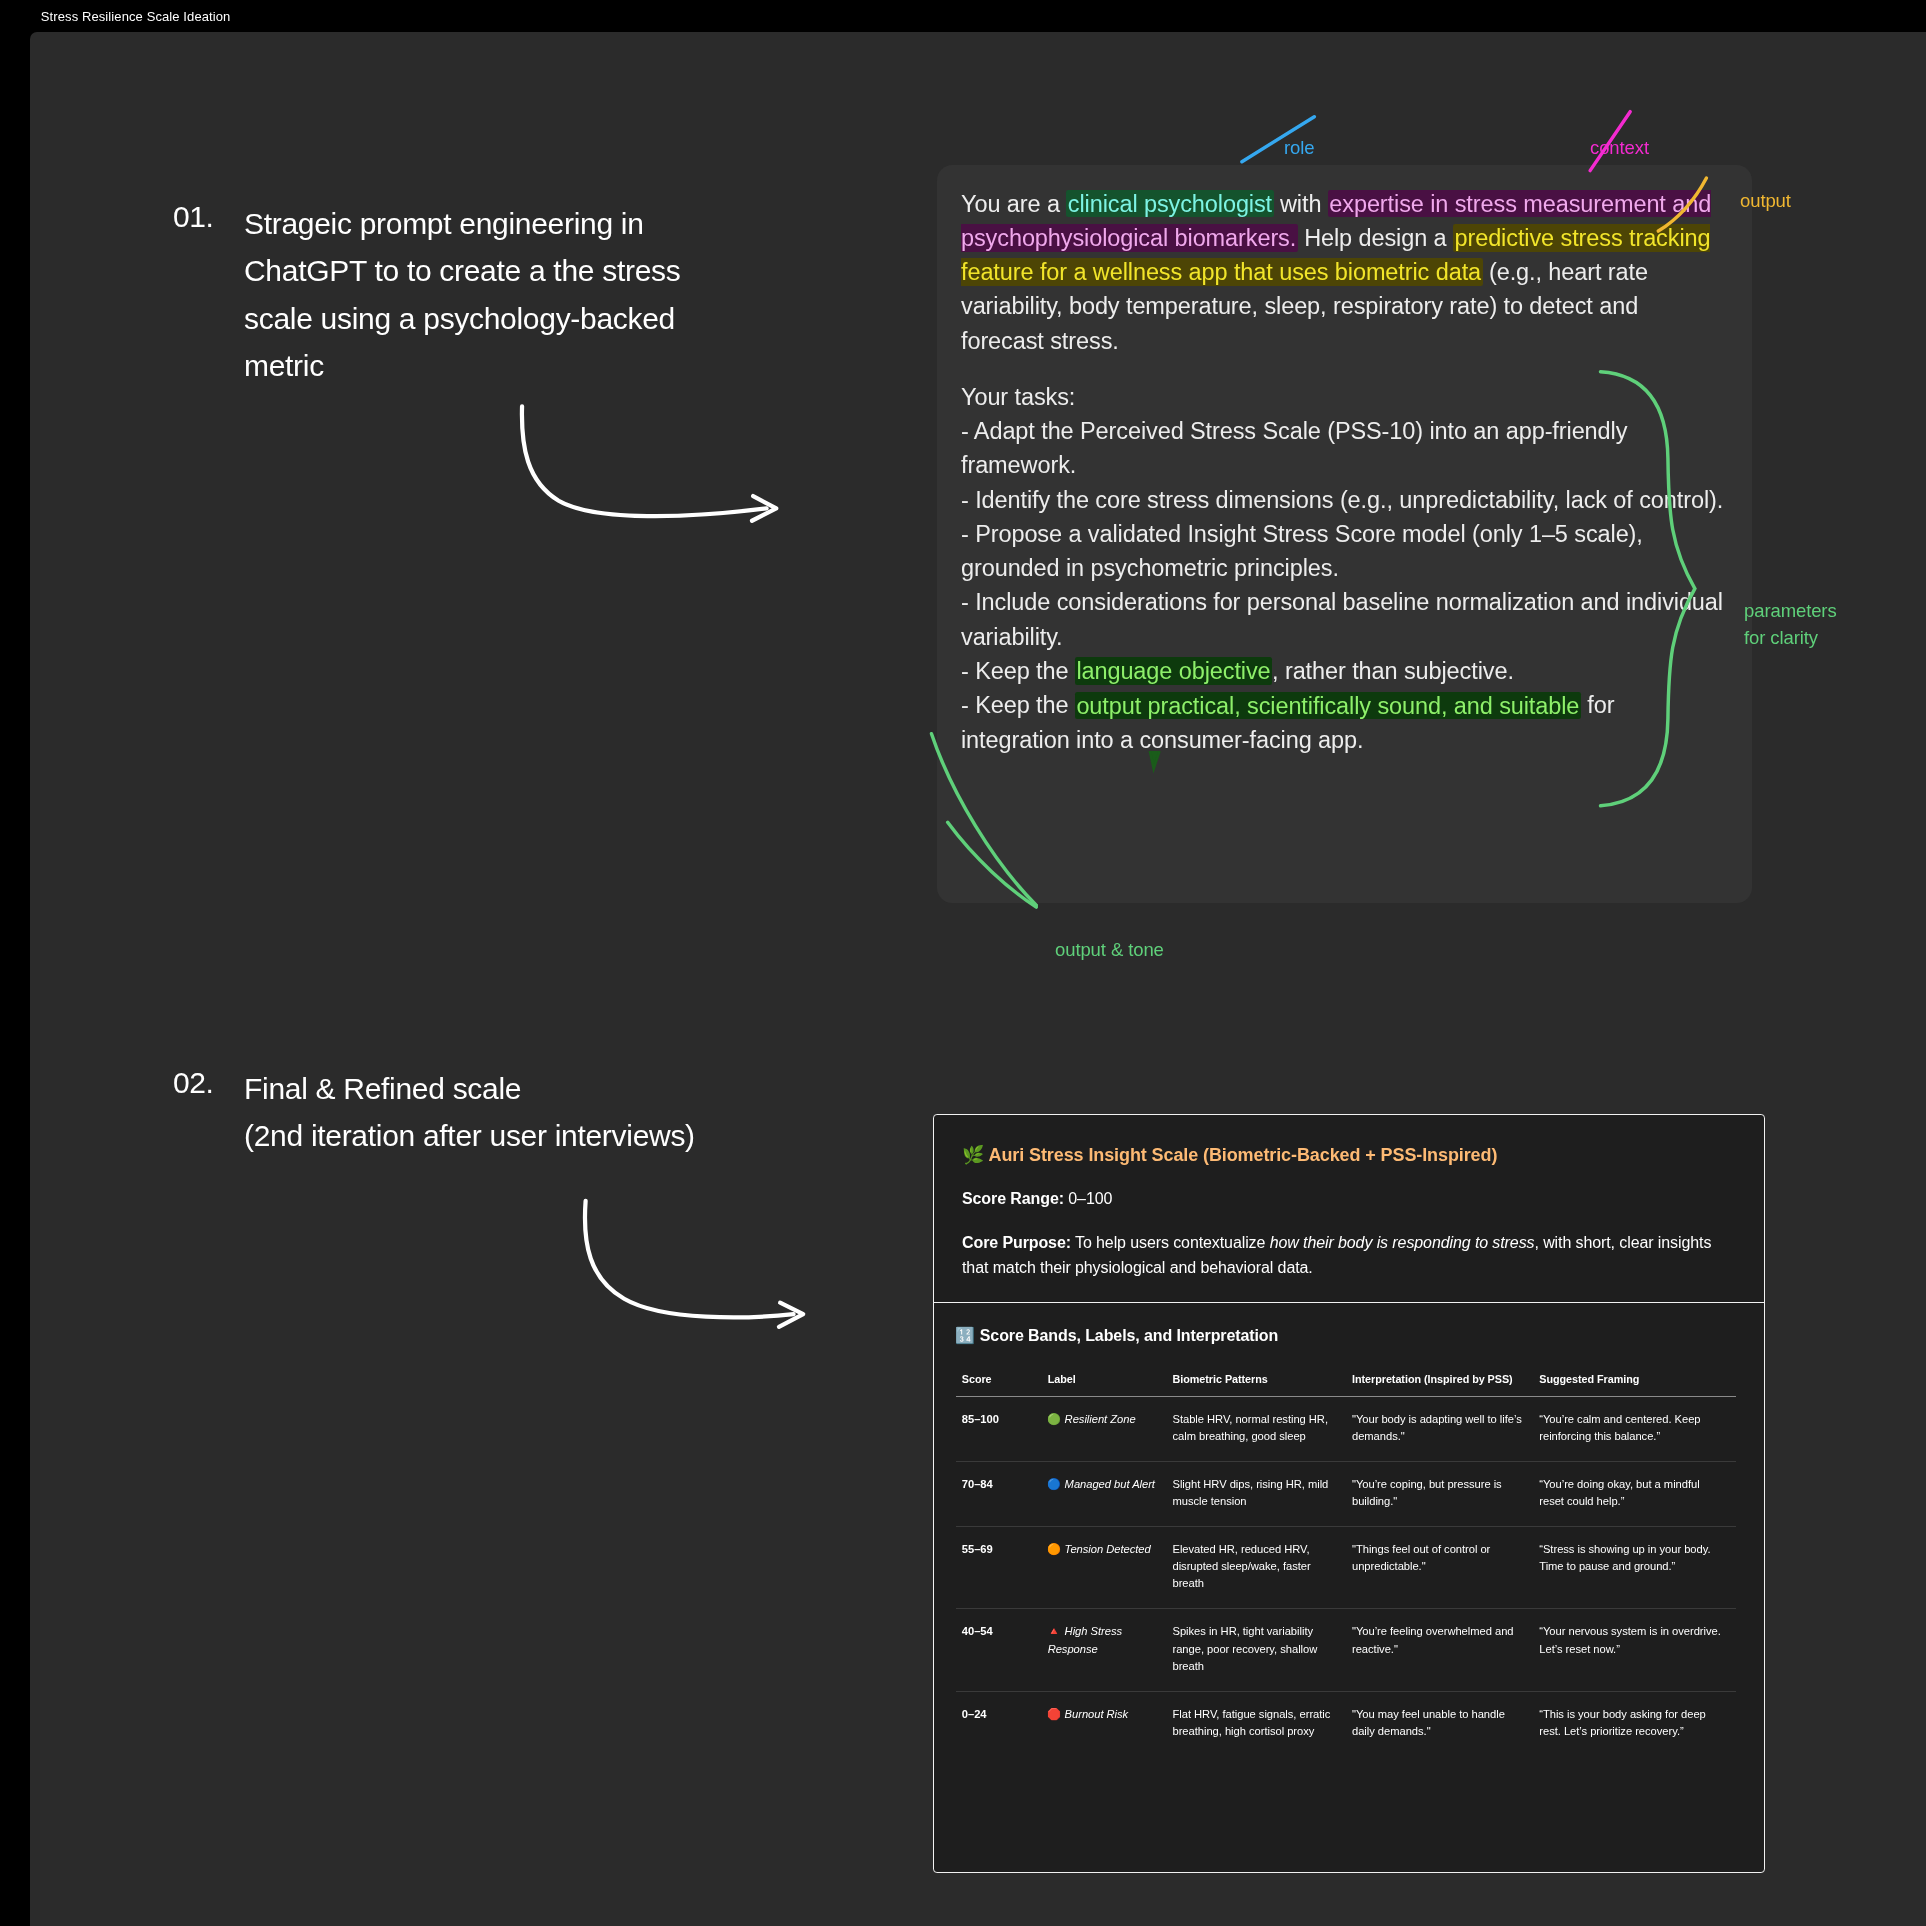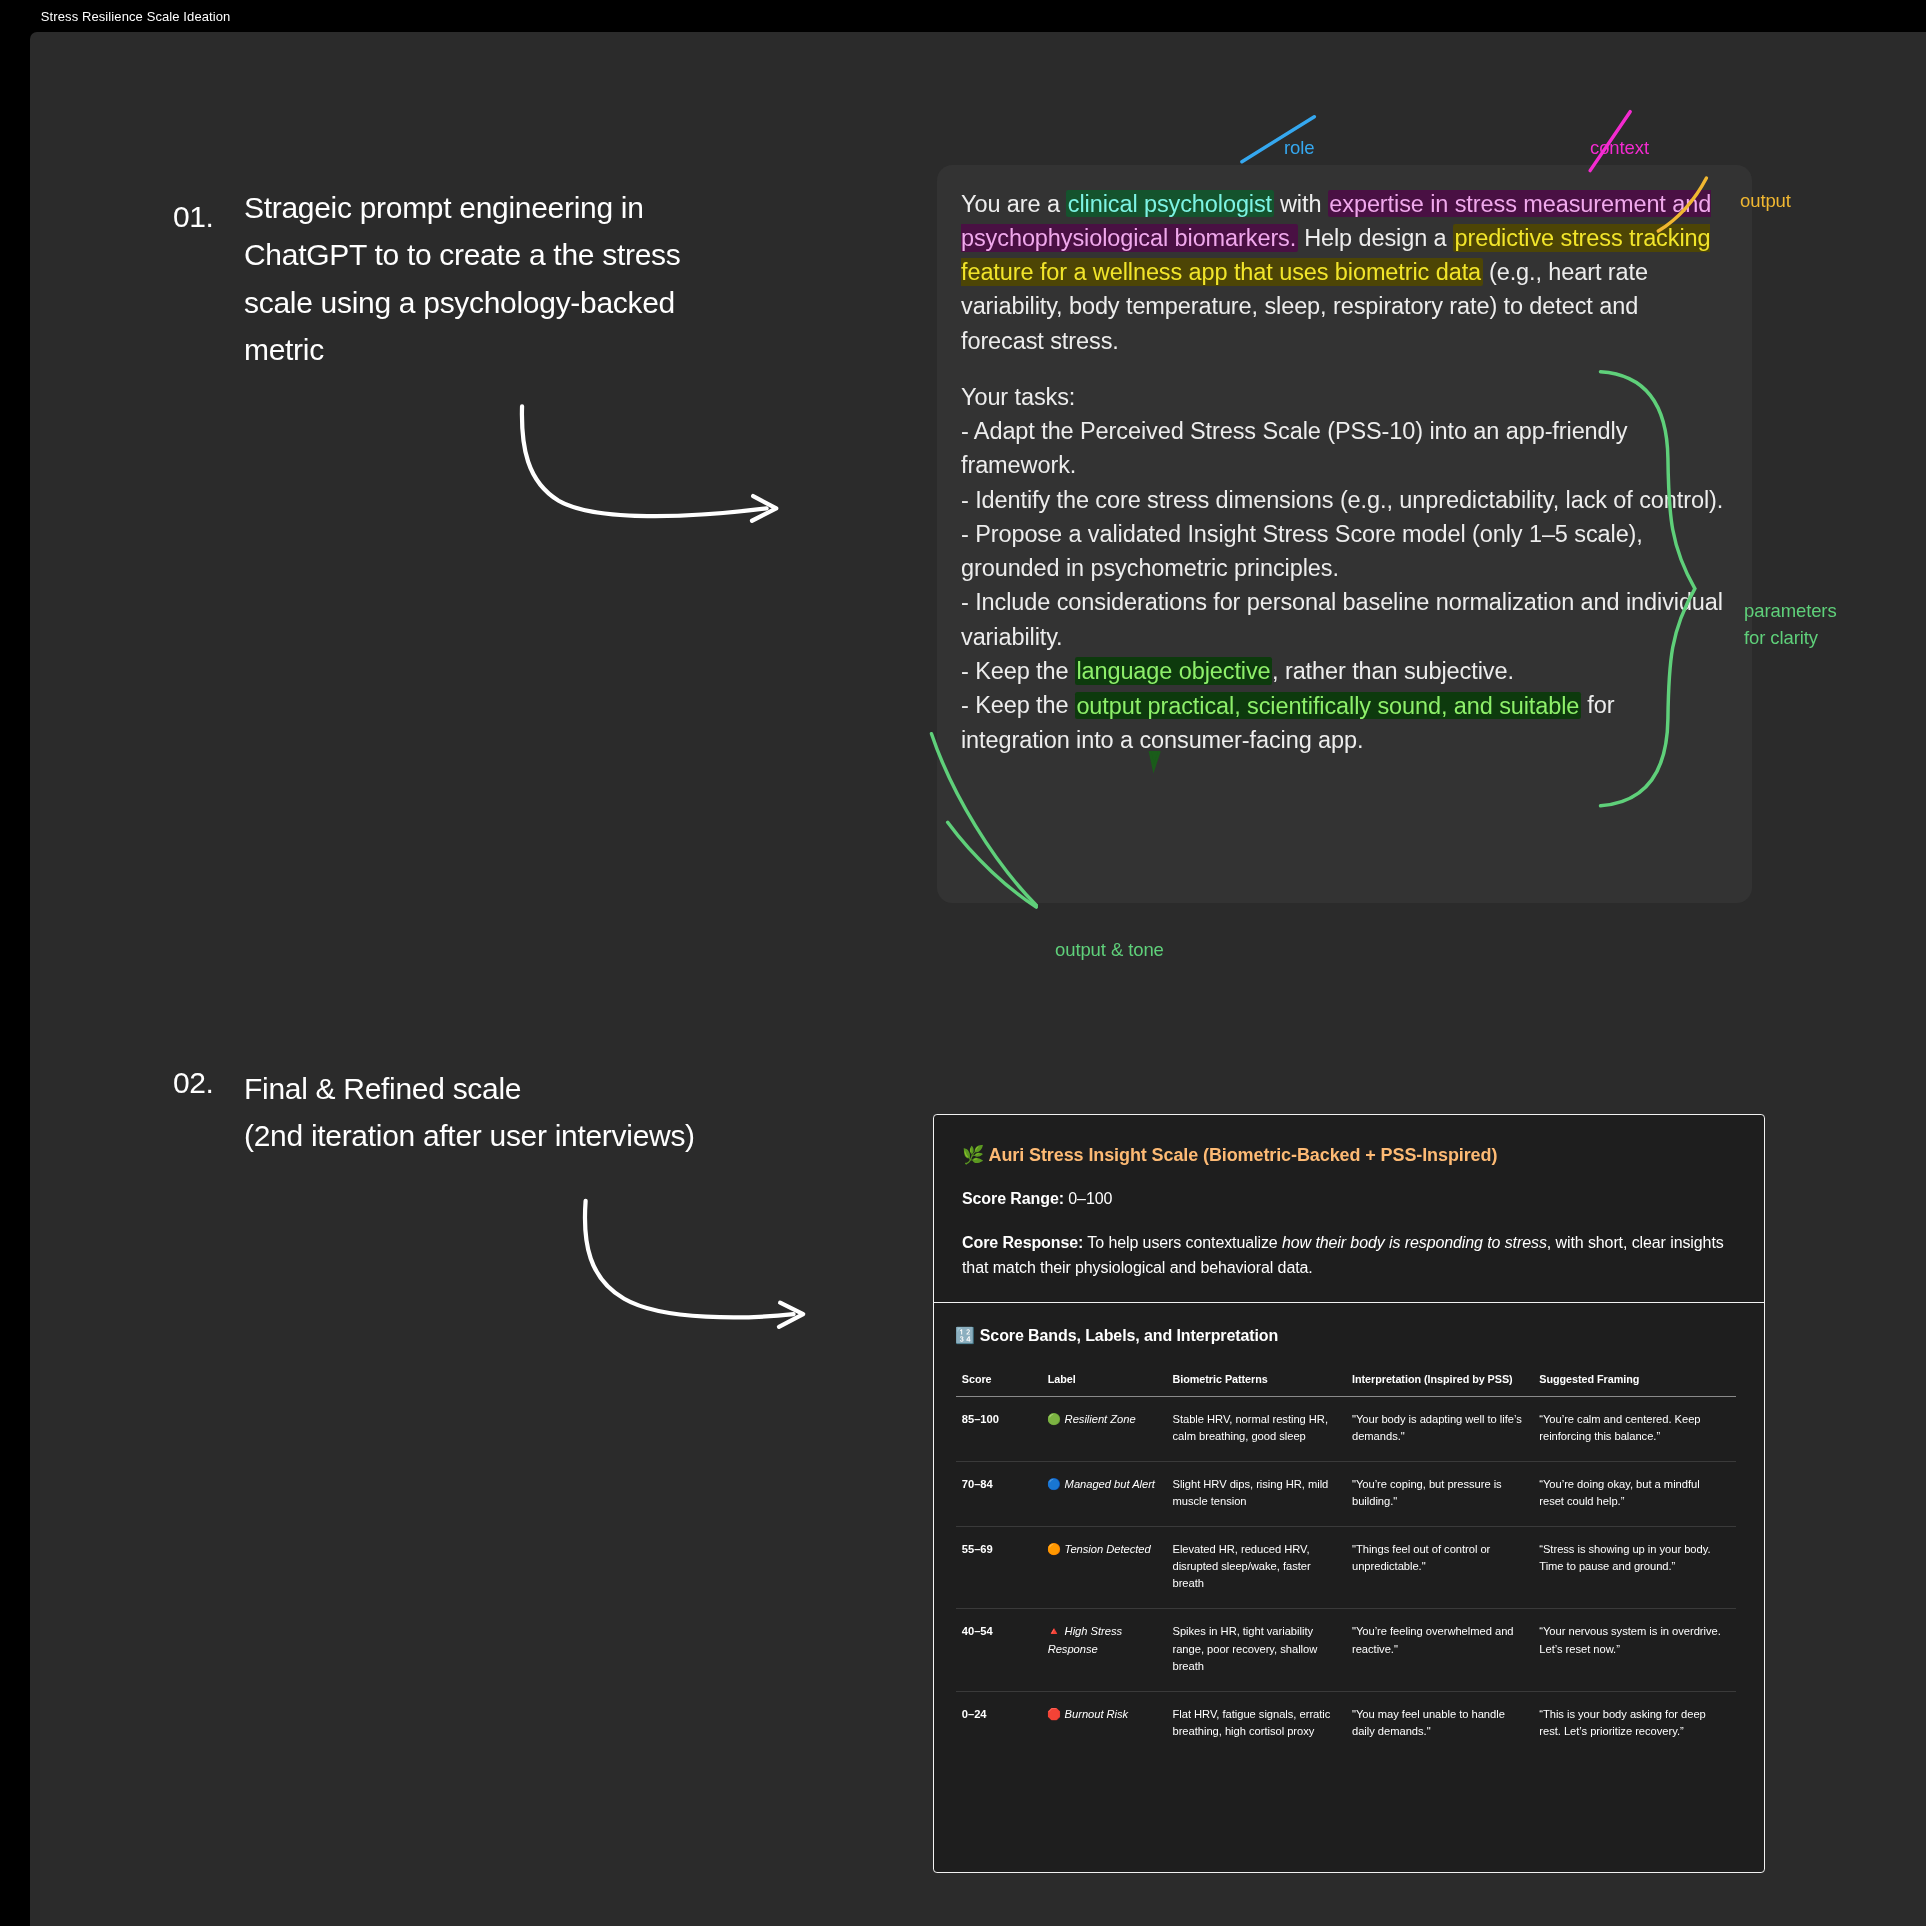--- a/index.html
+++ b/index.html
@@ -167,21 +167,21 @@
   #arrows { position: absolute; left: 0; top: 0; width: 1997px; height: 2009px; pointer-events: none; }
 </style>
 </head>
 <body>
 
 <div id="frame-label">Stress Resilience Scale Ideation</div>
 
 <div id="board">
 
   <div class="sec-num" style="left:143px; top:168px;">01.</div>
-  <div class="sec-title" style="left:214px; top:152px; width:512px;">Strageic prompt engineering in ChatGPT to to create a  the stress scale using a psychology-backed metric</div>
+  <div class="sec-title" style="left:214px; top:168px; width:512px;">Strageic prompt engineering in ChatGPT to to create a  the stress scale using a psychology-backed metric</div>
 
   <div class="sec-num" style="left:143px; top:1034px;">02.</div>
   <div class="sec-title" style="left:214px; top:1033px; width:578px; white-space:pre-line;">Final &amp; Refined scale
 (2nd iteration after user interviews)</div>
 
   <div id="prompt-card">
     <div id="prompt-card-inner">
       <p><span>You are a </span><span class="hl hl-teal">clinical psychologist</span><span> with </span><span class="hl hl-magenta">expertise in stress measurement and psychophysiological biomarkers.</span><span> Help design a </span><span class="hl hl-yellow">predictive stress tracking feature for a wellness app that uses biometric data</span><span> (e.g., heart rate variability, body temperature, sleep, respiratory rate) to detect and forecast stress.</span></p>
 
       <div class="tasks-block">
@@ -201,21 +201,21 @@
   <div class="anno anno-out" style="left:1710px; top:156px;">output</div>
   <div class="anno anno-params" style="left:1714px; top:566px;">parameters
 for clarity</div>
   <div class="anno anno-tone" style="left:1025px; top:905px;">output &amp; tone</div>
 
   <div id="result-card">
 
     <div id="result-head">
       <div class="rc-title"><span>🌿</span> <span>Auri Stress Insight Scale (Biometric-Backed + PSS-Inspired)</span></div>
       <div class="rc-line"><b>Score Range:</b><span> 0–100</span></div>
-      <div class="rc-line"><b>Core Response:</b><span> To help users contextualize </span><i>how their body is responding to stress</i><span>, with short, clear insights that match their physiological and behavioral data.</span></div>
+      <div class="rc-line"><b>Core Purpose:</b><span> To help users contextualize </span><i>how their body is responding to stress</i><span>, with short, clear insights that match their physiological and behavioral data.</span></div>
     </div>
 
     <div id="result-body">
       <div class="rb-title"><span>🔢</span> <span>Score Bands, Labels, and Interpretation</span></div>
 
       <table class="bands">
         <colgroup>
           <col class="col-score">
             <col class="col-label">
             <col class="col-bio">

